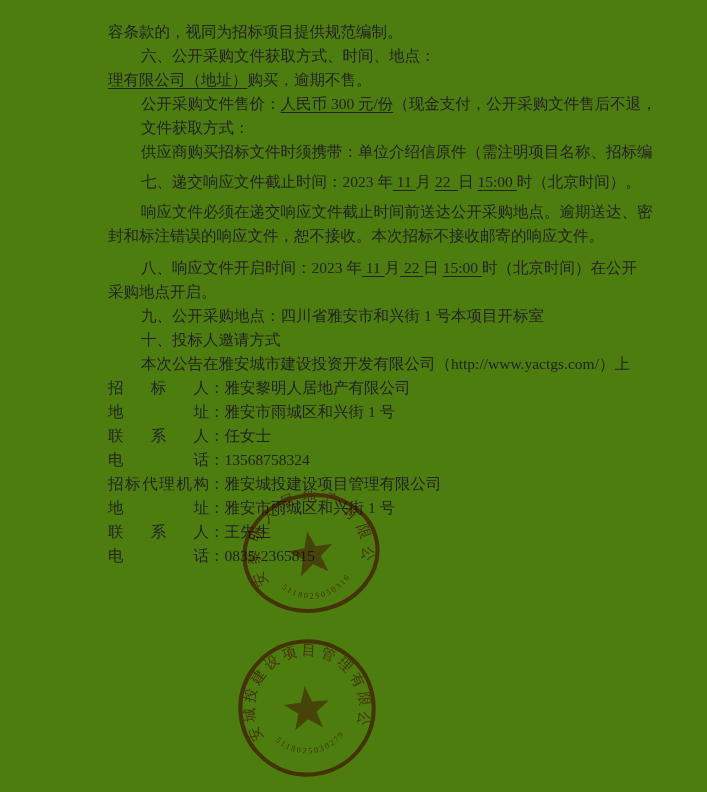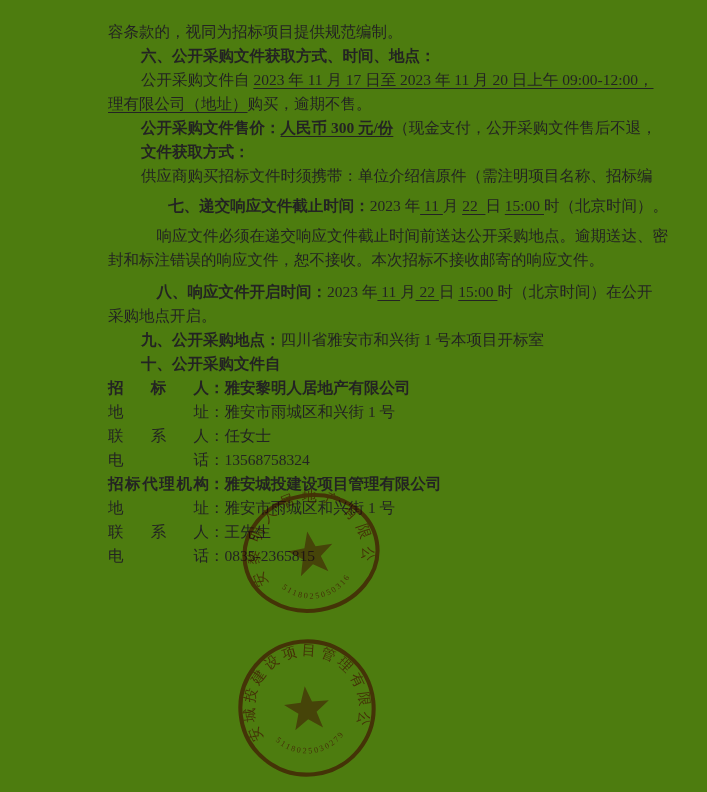--- a/index.html
+++ b/index.html
@@ -11,23 +11,23 @@
     font-family:"Liberation Serif","DejaVu Serif",serif;
     color:#232323;
     overflow:hidden;
   }
   .doc{
     position:absolute;left:108px;top:20px;width:560px;
     font-size:15.5px;line-height:24px;
   }
   .line{white-space:nowrap;height:24px;}
   .indent{padding-left:33px;}
-  .sp6{margin-top:6px;text-align:right;}
-  .sp8{margin-top:8px;text-align:center;}
-  .b{font-weight:bold;}
+  .sp6{margin-top:6px;}
+  .sp8{margin-top:8px;}
+  .b{font-weight:normal;}
   .u{text-decoration:underline;text-underline-offset:3px;}
   .clabel{
     display:inline-block;width:101px;
     text-align:justify;text-align-last:justify;
     vertical-align:bottom;
   }
   .stamp{
     position:absolute;
     mix-blend-mode:multiply;
     opacity:.85;
@@ -42,32 +42,32 @@
   .seal-num{font-size:9px;letter-spacing:2.2px;}
 </style>
 </head>
 <body>
 
 <div class="page">
 
   <div class="doc" id="doc-body">
       <div class="line"><span class="">容条款的，视同为招标项目提供规范编制。</span></div>
       <div class="line indent"><span class="b ">六、公开采购文件获取方式、时间、地点：</span></div>
-      <div class="line indent"><span class="">公开采购文件自 </span><span class="u">2023 年 11 月  17 日至 2023 年 11 月 20  日上午 09:00-12:00，</span></div>
       <div class="line"><span class="u">理有限公司（地址）</span><span class="">购买，逾期不售。</span></div>
       <div class="line indent"><span class="b ">公开采购文件售价：</span><span class="b u">人民币 300 元/份</span><span class="">（现金支付，公开采购文件售后不退，</span></div>
       <div class="line indent"><span class="b ">文件获取方式：</span></div>
       <div class="line indent"><span class="">供应商购买招标文件时须携带：单位介绍信原件（需注明项目名称、招标编</span></div>
       <div class="line indent sp6"><span class="b ">七、递交响应文件截止时间：</span><span class="">2023 年</span><span class="u">&nbsp;11&nbsp;</span><span class="">月 </span><span class="u">22&nbsp;&nbsp;</span><span class="">日 </span><span class="u">15:00&nbsp;</span><span class="">时（北京时间）。</span></div>
       <div class="line indent sp6"><span class="">响应文件必须在递交响应文件截止时间前送达公开采购地点。逾期送达、密</span></div>
       <div class="line"><span class="">封和标注错误的响应文件，恕不接收。本次招标不接收邮寄的响应文件。</span></div>
       <div class="line indent sp8"><span class="b ">八、响应文件开启时间：</span><span class="">2023 年</span><span class="u">&nbsp;11&nbsp;</span><span class="">月</span><span class="u">&nbsp;22&nbsp;</span><span class="">日 </span><span class="u">15:00&nbsp;</span><span class="">时（北京时间）在公开</span></div>
       <div class="line"><span class="">采购地点开启。</span></div>
       <div class="line indent"><span class="b ">九、公开采购地点：</span><span class="">四川省雅安市和兴街 1 号本项目开标室</span></div>
-      <div class="line indent"><span class="b ">十、公开采购文件自</span></div>
+      <div class="line indent"><span class="b ">十、投标人邀请方式</span></div>
+      <div class="line indent"><span class="">本次公告在雅安城市建设投资开发有限公司（http://www.yactgs.com/）上</span></div>
       <div class="line"><span class="clabel b">招标人</span><span class="b">：</span><span class="b">雅安黎明人居地产有限公司</span></div>
       <div class="line"><span class="clabel">地址</span><span class="">：</span><span class="">雅安市雨城区和兴街 1 号</span></div>
       <div class="line"><span class="clabel">联系人</span><span class="">：</span><span class="">任女士</span></div>
       <div class="line"><span class="clabel">电话</span><span class="">：</span><span class="">13568758324</span></div>
       <div class="line"><span class="clabel b">招标代理机构</span><span class="b">：</span><span class="b">雅安城投建设项目管理有限公司</span></div>
       <div class="line"><span class="clabel">地址</span><span class="">：</span><span class="">雅安市雨城区和兴街 1 号</span></div>
       <div class="line"><span class="clabel">联系人</span><span class="">：</span><span class="">王先生</span></div>
       <div class="line"><span class="clabel">电话</span><span class="">：</span><span class="">0835-2365815</span></div>
     </div>
 

